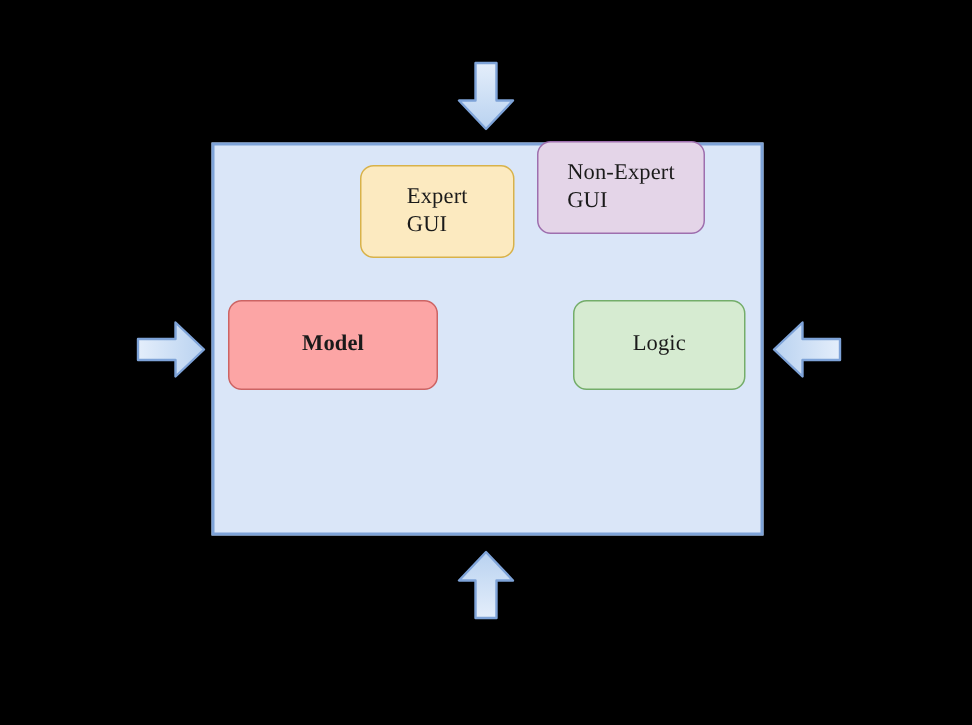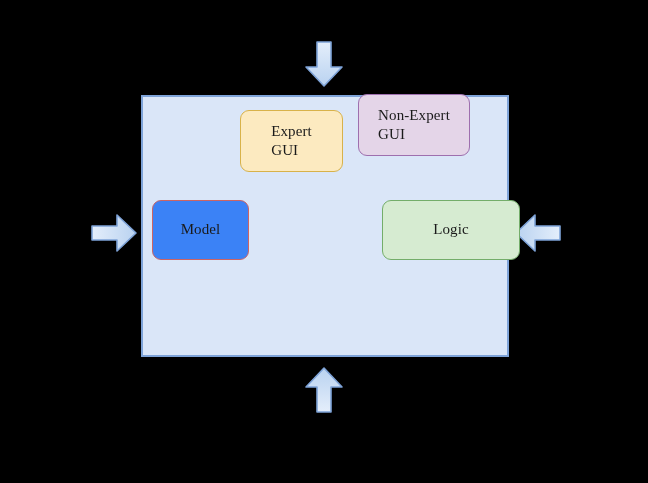--- a/index.html
+++ b/index.html
@@ -59,30 +59,31 @@
     width: 112px;
     height: 62px;
     background: #e4d5e8;
     border: 1.4px solid #9e6fae;
     z-index: 3;
     margin-left: 40px;
   }
   .node-model {
     left: 152px;
     top: 200px;
-    width: 97px;
+    width: 140px;
     height: 60px;
-    background: #3b82f6;
+    background: #fca5a5;
     border: 1.4px solid #cc6464;
     z-index: 2;
+    font-weight: bold;
   }
   .node-logic {
     left: 382px;
     top: 200px;
-    width: 138px;
+    width: 115px;
     height: 60px;
     background: #d6ebd1;
     border: 1.4px solid #74ad6a;
     z-index: 2;
   }
   .node-mci {
     left: 268px;
     top: 287px;
     width: 122px;
     height: 63px;

